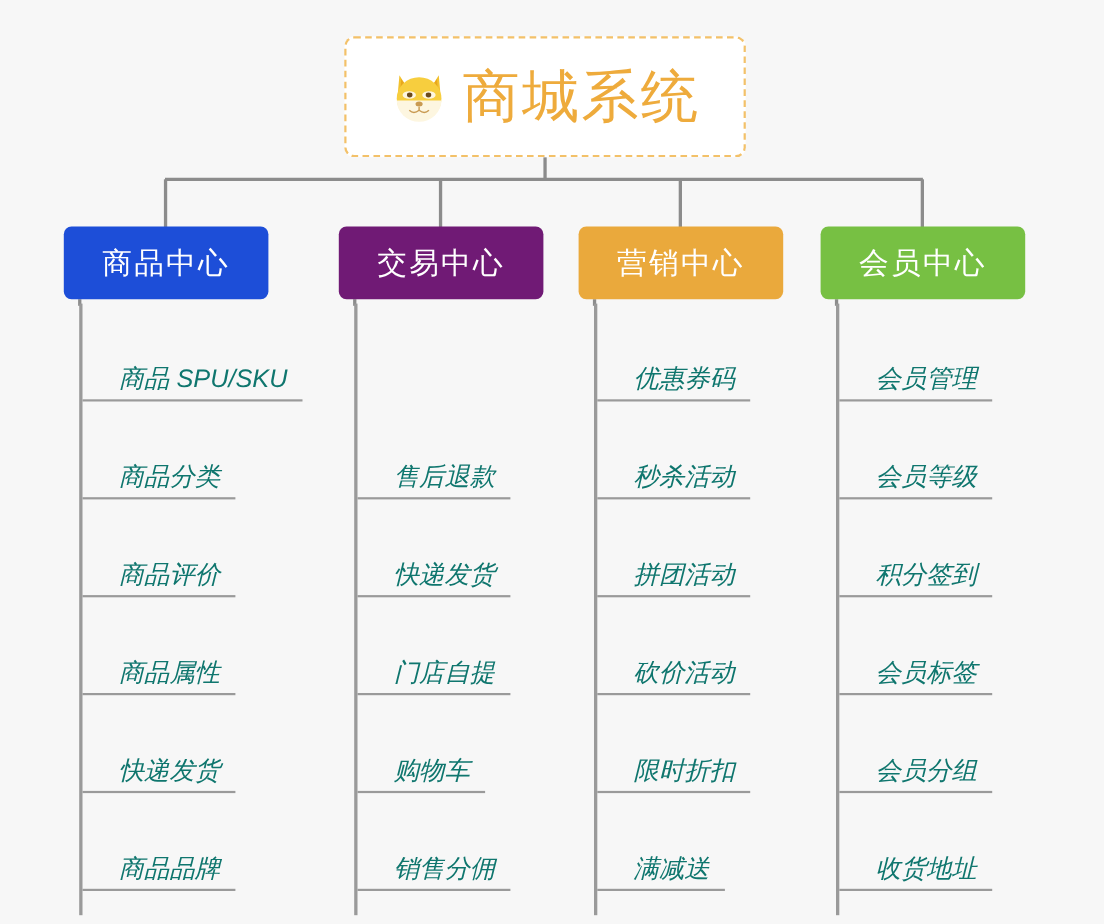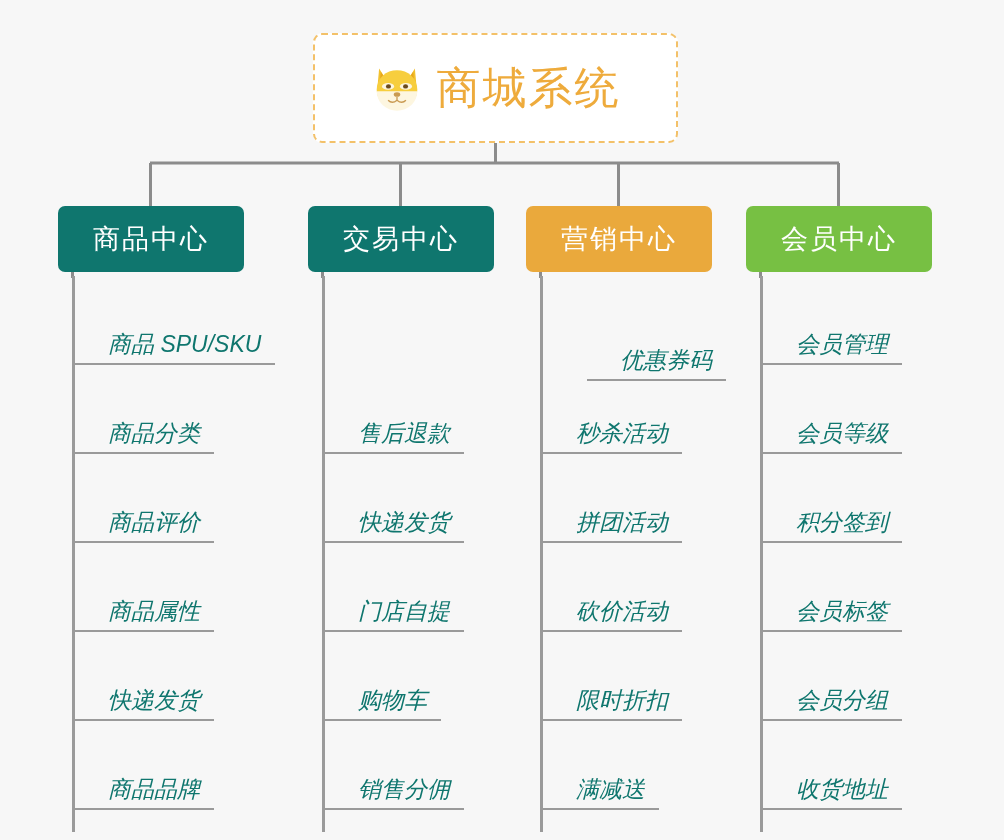--- a/index.html
+++ b/index.html
@@ -35,21 +35,21 @@
     justify-content: center;
     gap: 14px;
   }
   #root-icon {
     width: 52px;
     height: 52px;
     flex: 0 0 auto;
     display: block;
   }
   #root-title {
-    font-size: 44px;
+    font-size: 52px;
     color: #eeab3c;
     letter-spacing: 2px;
     line-height: 1;
     white-space: nowrap;
   }
 
   
   #connectors {
     position: absolute;
     left: 0;
@@ -143,21 +143,21 @@
       <ellipse cx="21.5" cy="30" rx="3.1" ry="2.7" fill="#6b4a1c"></ellipse>
       <ellipse cx="42.5" cy="30" rx="3.1" ry="2.7" fill="#6b4a1c"></ellipse>
       <ellipse cx="32" cy="40" rx="4" ry="2.8" fill="#c99a52"></ellipse>
       <path d="M32 43 L32 47" stroke="#c99a52" stroke-width="1.6" fill="none"></path>
       <path d="M32 47 q-6 5 -11 0" stroke="#c99a52" stroke-width="1.6" fill="none"></path>
       <path d="M32 47 q6 5 11 0" stroke="#c99a52" stroke-width="1.6" fill="none"></path>
     </svg>
     <span id="root-title">商城系统</span>
   </div>
 
-<div class="cat-box" style="left: 58px; width: 186px; background: #0f766e;">
+<div class="cat-box" style="left: 58px; width: 186px; background: #1d4ed8;">
       <span>商品中心</span>
     </div>
     <div class="leaf-col" style="left: 72px; width: 226px; height: 556px;">
       <div class="leaf-rail" style="height: 556px;"></div>
       <div class="leaf-item" style="top: 0px;">
         <span class="leaf-label">商品 SPU/SKU</span>
       </div>
       <div class="leaf-item" style="top: 89px;">
         <span class="leaf-label">商品分类</span>
       </div>
@@ -167,21 +167,21 @@
       <div class="leaf-item" style="top: 267px;">
         <span class="leaf-label">商品属性</span>
       </div>
       <div class="leaf-item" style="top: 356px;">
         <span class="leaf-label">快递发货</span>
       </div>
       <div class="leaf-item" style="top: 445px;">
         <span class="leaf-label">商品品牌</span>
       </div>
     </div>
-    <div class="cat-box" style="left: 308px; width: 186px; background: #0f766e;">
+    <div class="cat-box" style="left: 308px; width: 186px; background: #701a75;">
       <span>交易中心</span>
     </div>
     <div class="leaf-col" style="left: 322px; width: 226px; height: 556px;">
       <div class="leaf-rail" style="height: 556px;"></div>
       <div class="leaf-item" style="top: 89px;">
         <span class="leaf-label">售后退款</span>
       </div>
       <div class="leaf-item" style="top: 178px;">
         <span class="leaf-label">快递发货</span>
       </div>
@@ -193,21 +193,21 @@
       </div>
       <div class="leaf-item" style="top: 445px;">
         <span class="leaf-label">销售分佣</span>
       </div>
     </div>
     <div class="cat-box" style="left: 526px; width: 186px; background: rgb(234, 169, 60);">
       <span>营销中心</span>
     </div>
     <div class="leaf-col" style="left: 540px; width: 226px; height: 556px;">
       <div class="leaf-rail" style="height: 556px;"></div>
-      <div class="leaf-item" style="top: 16px; padding-left: 44px;">
+      <div class="leaf-item" style="top: 0px;">
         <span class="leaf-label">优惠券码</span>
       </div>
       <div class="leaf-item" style="top: 89px;">
         <span class="leaf-label">秒杀活动</span>
       </div>
       <div class="leaf-item" style="top: 178px;">
         <span class="leaf-label">拼团活动</span>
       </div>
       <div class="leaf-item" style="top: 267px;">
         <span class="leaf-label">砍价活动</span>

